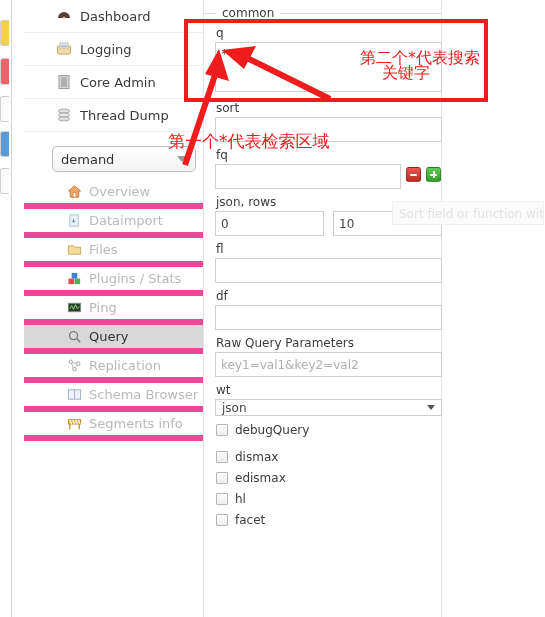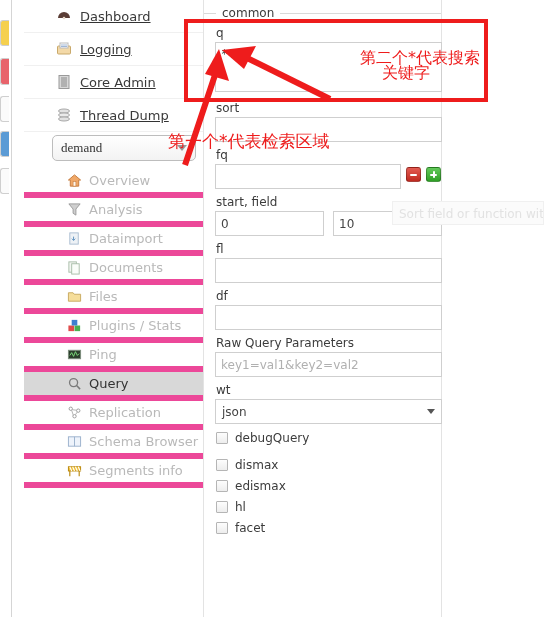--- a/index.html
+++ b/index.html
@@ -31,42 +31,41 @@
     background: #fff;
     border-left: 1px solid #d5d5d5;
   }
 
   
   #left-nav {
     position: absolute; left: 12px; top: 0; width: 179px; height: 617px;
     background: #fff;
   }
 
-  .nav-list { list-style: none; margin: 0; padding: 0; text-decoration: underline; }
+  .nav-list { list-style: none; margin: 0; padding: 0; }
   .nav-item {
     display: flex; align-items: center;
     height: 33px;
     padding-left: 31px;
     border-bottom: 1px solid #f0f0f0;
     font-size: 13px;
     color: #3a3a3a;
     cursor: pointer;
     white-space: nowrap;
   }
   .nav-item .ico {
     width: 17px; height: 17px; margin-right: 8px;
     display: inline-flex; align-items: center; justify-content: center;
     flex: 0 0 17px;
   }
   .nav-item .lbl { line-height: 1; }
 
   
   #collection-wrap {
-    margin: 3px 0 8px 28px;
-    font-family: Liberation Serif, serif;
+    margin: 14px 0 8px 28px;
   }
   #collection-select {
     width: 144px; height: 26px;
     border: 1px solid #bdbdbd;
     border-radius: 5px;
     background: #fdfdfd;
     background-image: linear-gradient(#ffffff, #f3f3f3);
     font-size: 13px;
     color: #333;
     padding: 0 8px;
@@ -166,21 +165,21 @@
   }
   .mini-btn.minus { background: linear-gradient(#e35b52,#c02a20); }
   .mini-btn.plus  { background: linear-gradient(#63c95b,#2fa026); }
   .mini-btn .h { left: 3px; right: 3px; top: 6px; height: 2px; }
   .mini-btn .v { top: 3px; bottom: 3px; left: 6px; width: 2px; }
 
   .two-col { display: flex; gap: 9px; }
   .half-input { width: 109px; }
 
   .select-box {
-    width: 227px; height: 25px;
+    width: 227px; height: 17px;
     border: 1px solid #cfcfcf;
     background: #fff;
     display: flex; align-items: center; justify-content: space-between;
     padding: 0 6px;
     font-size: 12px; color: #444;
     cursor: pointer;
   }
   .select-box .caret {
     width: 0; height: 0;
     border-left: 4px solid transparent;
@@ -315,42 +314,25 @@
           <svg width="15" height="15" viewBox="0 0 16 16">
               <path d="M8 2 1.5 7.5h2V14h9V7.5h2z" fill="#f0a868" stroke="#c47a3c"></path>
               <rect x="6.5" y="9" width="3" height="5" fill="#fff7ec" stroke="#c47a3c" stroke-width=".6"></rect>
             </svg>
         </span>
         <span class="lbl">Overview</span>
       </li>
       <li class="sub-item">
         <span class="ico">
           <svg width="15" height="15" viewBox="0 0 16 16">
-              <path d="M2 2h12l-4.5 5.5V14L6.5 12V7.5z" fill="#cfcfcf" stroke="#9a9a9a"></path>
-            </svg>
-        </span>
-        <span class="lbl">Analysis</span>
-      </li>
-      <li class="sub-item">
-        <span class="ico">
-          <svg width="15" height="15" viewBox="0 0 16 16">
               <rect x="3" y="2" width="9" height="12" fill="#eef2f6" stroke="#a9bdd0"></rect>
               <path d="M7 6v4M5.2 8.2 7 10l1.8-1.8" stroke="#5b8fbe" fill="none"></path>
             </svg>
         </span>
         <span class="lbl">Dataimport</span>
-      </li>
-      <li class="sub-item">
-        <span class="ico">
-          <svg width="15" height="15" viewBox="0 0 16 16">
-              <rect x="2" y="2" width="8" height="11" fill="#f3f6f2" stroke="#a8bda8"></rect>
-              <rect x="5" y="4" width="8" height="11" fill="#fafdf9" stroke="#a8bda8"></rect>
-            </svg>
-        </span>
-        <span class="lbl">Documents</span>
       </li>
       <li class="sub-item">
         <span class="ico">
           <svg width="15" height="15" viewBox="0 0 16 16">
               <path d="M1.5 4h5l1.2 1.6h6.8V13h-13z" fill="#f5dd9a" stroke="#c8a95e"></path>
             </svg>
         </span>
         <span class="lbl">Files</span>
       </li>
       <li class="sub-item">
@@ -440,21 +422,21 @@
             <span class="bar h"></span>
           </span>
         <span class="mini-btn plus">
             <span class="bar h"></span>
             <span class="bar v"></span>
           </span>
       </div>
     </div>
 
     <div class="field">
-      <label class="field-label">start, field</label>
+      <label class="field-label">json, rows</label>
       <div class="two-col">
         <input class="txt-input half-input" value="0" style="">
         <input class="txt-input half-input" value="10" style="">
       </div>
     </div>
 
     <div class="field">
       <label class="field-label">fl</label>
       <input class="txt-input" value="" style="">
     </div>

